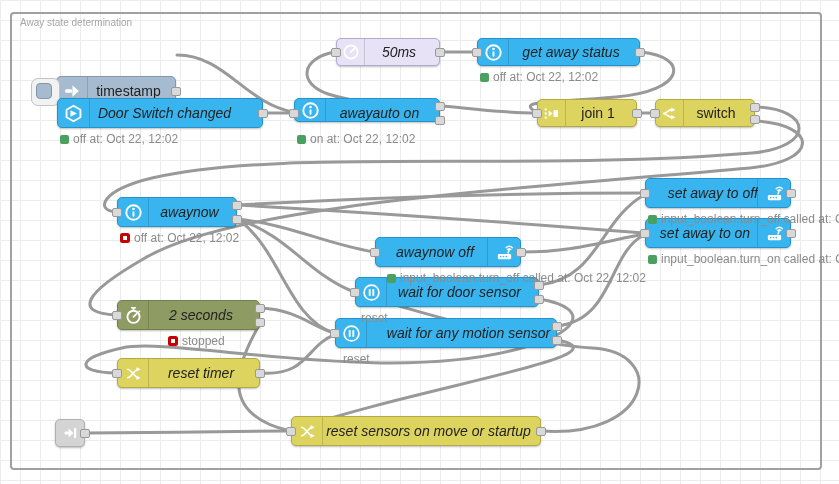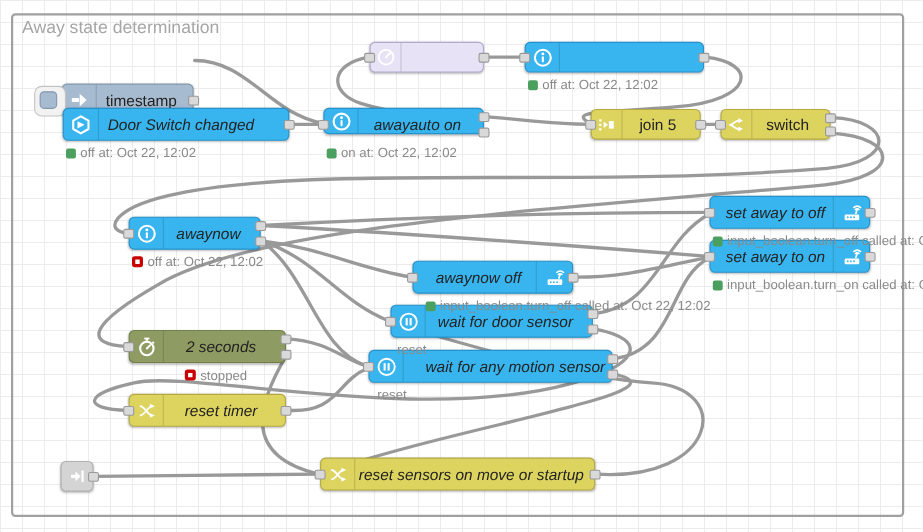--- a/index.html
+++ b/index.html
@@ -13,21 +13,21 @@
     background-image:
       linear-gradient(to right,#ececec 1px,transparent 1px),
       linear-gradient(to bottom,#ececec 1px,transparent 1px);
     background-size:20px 20px;
   }
   .group-box{
     position:absolute;border:2px solid #a0a0a0;border-radius:4px;
     background:transparent;z-index:1;box-sizing:border-box;
   }
   .group-label{
-    position:absolute;left:8px;top:3px;font-size:16px;color:#a6a6a6;
+    position:absolute;left:8px;top:3px;font-size:10px;color:#a6a6a6;
     white-space:nowrap;
   }
   #wires{position:absolute;left:0;top:0;z-index:2;}
   #wires path{fill:none;stroke-width:3px;stroke-linecap:round;}
   #nodes{position:absolute;left:0;top:0;z-index:3;}
   .node{
     position:absolute;border:1px solid;border-radius:5px;box-sizing:border-box;
     box-shadow:0 1px 2px rgba(0,0,0,0.25);
   }
   .nlabel{
@@ -109,31 +109,33 @@
         <div class="nlabel" style="left: 30px; right: 5px; line-height: 28px;">timestamp</div>
         <div class="port" style="right: -6px; top: 9.5px;"></div>
       </div>
       <div class="node it" style="left: 336px; top: 38px; width: 104px; height: 28px; background: rgb(231, 226, 245); border-color: rgb(178, 170, 208);">
         <div class="icon-box left" style="width: 27px;">
           <svg viewBox="0 0 20 20" width="18" height="18">
             <circle cx="10" cy="10" r="7.4" fill="none" stroke="#fff" stroke-width="2"></circle>
             <path d="M10 10 L14.2 5.8" stroke="#fff" stroke-width="2" stroke-linecap="round"></path>
           </svg>
         </div>
+        <div class="nlabel" style="left: 27px; right: 5px; line-height: 26px;">50ms</div>
         <div class="port" style="left: -6px; top: 8.5px;"></div>
         <div class="port" style="right: -6px; top: 8.5px;"></div>
       </div>
       <div class="node it" style="left: 477px; top: 38px; width: 163px; height: 28px; background: rgb(56, 181, 239); border-color: rgb(36, 146, 204);">
         <div class="icon-box left" style="width: 30px;">
           <svg viewBox="0 0 20 20" width="19" height="19">
             <circle cx="10" cy="10" r="7.6" fill="none" stroke="#fff" stroke-width="2"></circle>
             <circle cx="10" cy="6.3" r="1.4" fill="#fff"></circle>
             <rect x="9" y="8.6" width="2" height="5.8" rx="0.9" fill="#fff"></rect>
           </svg>
         </div>
+        <div class="nlabel" style="left: 30px; right: 5px; line-height: 26px;">get away status</div>
         <div class="port" style="left: -6px; top: 8.5px;"></div>
         <div class="port" style="right: -6px; top: 8.5px;"></div>
       </div>
       <div class="status" style="left: 480px; top: 70px;">
         <div class="st-dot" style="background: rgb(75, 160, 95);"></div>
         <div class="st-text">off at: Oct 22, 12:02</div>
       </div>
       <div class="node it" style="left: 57px; top: 98px; width: 206px; height: 30px; background: rgb(56, 181, 239); border-color: rgb(36, 146, 204);">
         <div class="icon-box left" style="width: 31px;">
           <svg viewBox="0 0 20 20" width="19" height="19">
@@ -168,21 +170,21 @@
       <div class="node" style="left: 537px; top: 99px; width: 100px; height: 28px; background: rgb(221, 211, 95); border-color: rgb(180, 170, 65);">
         <div class="icon-box left" style="width: 27px;">
           <svg viewBox="0 0 20 20" width="17" height="17" fill="#fff">
             <rect x="2" y="4" width="2.4" height="2.4"></rect>
             <rect x="2" y="8.8" width="2.4" height="2.4"></rect>
             <rect x="2" y="13.6" width="2.4" height="2.4"></rect>
             <path d="M6.8 6.5 L11.4 10 L6.8 13.5 Z"></path>
             <rect x="12.4" y="6" width="5.2" height="8"></rect>
           </svg>
         </div>
-        <div class="nlabel" style="left: 27px; right: 5px; line-height: 26px;">join 5</div>
+        <div class="nlabel" style="left: 27px; right: 5px; line-height: 26px;">join 1</div>
         <div class="port" style="left: -6px; top: 8.5px;"></div>
         <div class="port" style="right: -6px; top: 8.5px;"></div>
       </div>
       <div class="node" style="left: 655px; top: 99px; width: 100px; height: 28px; background: rgb(221, 211, 95); border-color: rgb(180, 170, 65);">
         <div class="icon-box left" style="width: 27px;">
           <svg viewBox="0 0 20 20" width="17" height="17">
             <g stroke="#fff" stroke-width="2" fill="none">
               <path d="M2.5 10 C7 10 8 5.5 12.5 5.5"></path>
               <path d="M2.5 10 C7 10 8 14.5 12.5 14.5"></path>
             </g>
@@ -200,21 +202,21 @@
           <svg viewBox="0 0 20 20" width="19" height="19">
             <rect x="3" y="11.5" width="14" height="5.5" rx="1.2" fill="#fff"></rect>
             <circle cx="6" cy="14.2" r="0.9" fill="#38b5ef"></circle>
             <circle cx="9" cy="14.2" r="0.9" fill="#38b5ef"></circle>
             <circle cx="12" cy="14.2" r="0.9" fill="#38b5ef"></circle>
             <path d="M13.6 11 L15.2 5.8" stroke="#fff" stroke-width="1.6"></path>
             <path d="M11.3 5.2 Q15 1.8 18.7 5.2" fill="none" stroke="#fff" stroke-width="1.5"></path>
             <path d="M12.8 7.2 Q15 5.2 17.2 7.2" fill="none" stroke="#fff" stroke-width="1.5"></path>
           </svg>
         </div>
-        <div class="nlabel" style="left: 6px; right: 32px; line-height: 28px;">set away to off</div>
+        <div class="nlabel" style="left: 6px; right: 32px; line-height: 28px; text-align: right;">set away to off</div>
         <div class="port" style="left: -6px; top: 9.5px;"></div>
         <div class="port" style="right: -6px; top: 9.5px;"></div>
       </div>
       <div class="status" style="left: 648px; top: 212px;">
         <div class="st-dot" style="background: rgb(75, 160, 95);"></div>
         <div class="st-text">input_boolean.turn_off called at: Oct 22, 12:02</div>
       </div>
       <div class="node it" style="left: 117px; top: 197px; width: 120px; height: 30px; background: rgb(56, 181, 239); border-color: rgb(36, 146, 204);">
         <div class="icon-box left" style="width: 30px;">
           <svg viewBox="0 0 20 20" width="19" height="19">

